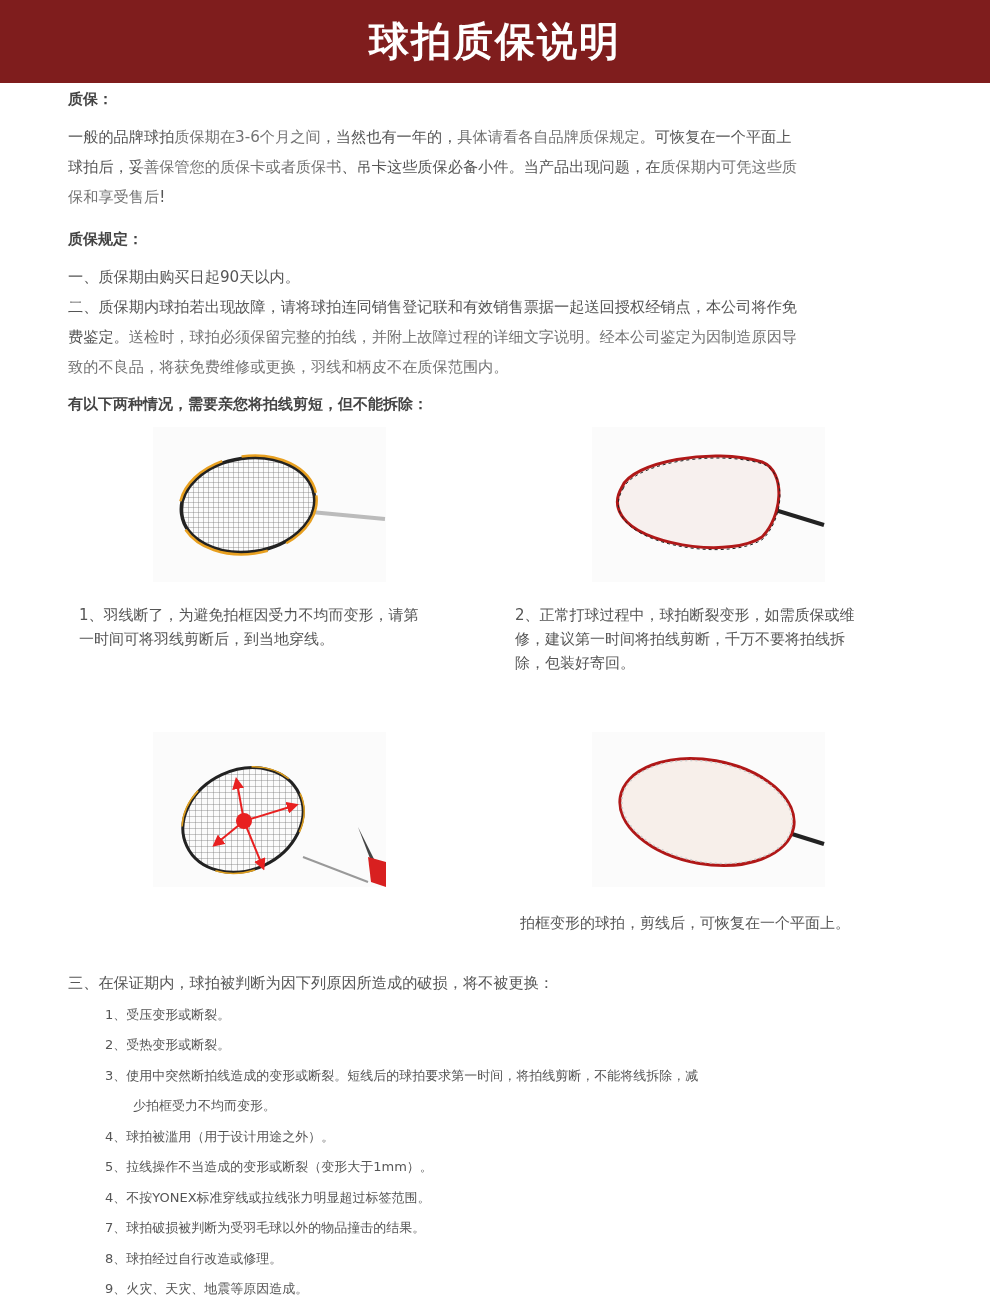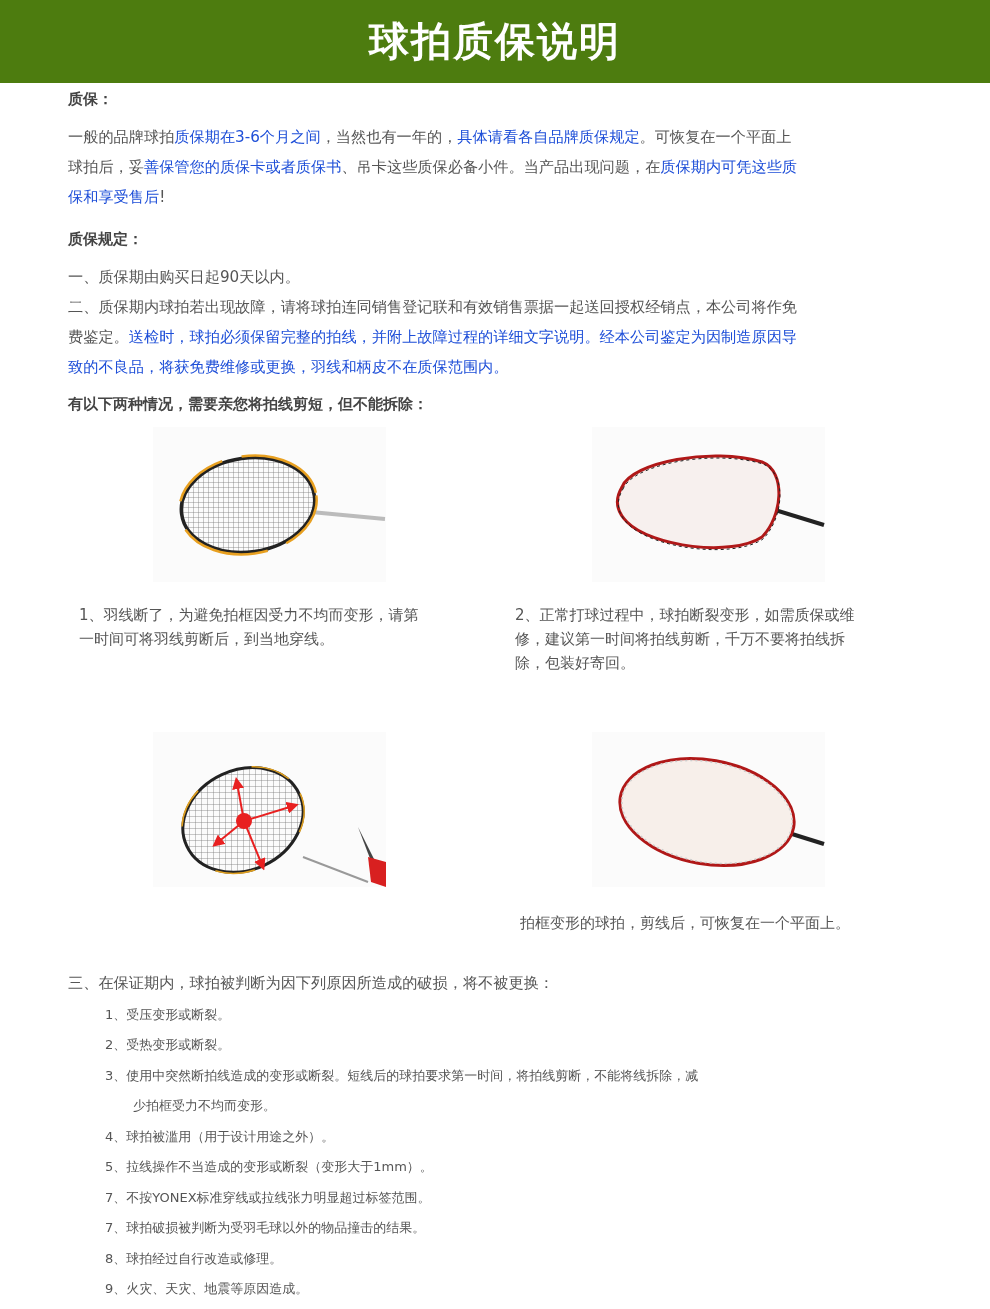--- a/index.html
+++ b/index.html
@@ -1,31 +1,31 @@
 <!DOCTYPE html>
 <html><head>
 <meta charset="utf-8">
 <style>
   * { margin: 0; padding: 0; box-sizing: border-box; }
   html, body { width: 990px; height: 1309px; background: #ffffff; overflow: hidden; }
   body { font-family: "DejaVu Sans", "Liberation Sans", sans-serif; color: #555555; position: relative; }
 
   .banner {
     position: absolute; left: 0; top: 0; width: 990px; height: 83px;
-    background: #4d7c0f; display: flex; align-items: center; justify-content: center;
+    background: #7f1d1d; display: flex; align-items: center; justify-content: center;
   }
   .banner-title {
     color: #ffffff; font-size: 40px; font-weight: bold; letter-spacing: 2px;
     font-family: "DejaVu Sans", sans-serif;
   }
 
   .abs { position: absolute; white-space: nowrap; }
   .txt { font-size: 15px; color: #555555; line-height: 20px; }
   .bold { font-weight: bold; color: #444444; }
-  .red { color: #1d4ed8; }
+  .red { color: #737373; }
 
   .para-line { position: absolute; left: 68px; font-size: 15.2px; line-height: 20px; color: #555555; white-space: nowrap; }
 
   .photo {
     position: absolute; background: #fbfbfb; overflow: hidden;
   }
   .photo svg { display: block; }
 
   .caption { position: absolute; font-size: 15px; line-height: 24px; color: #555555; white-space: nowrap; }
 
@@ -145,16 +145,16 @@
 </div>
 
 <div class="para-line" style="top:973px;">三、在保证期内，球拍被判断为因下列原因所造成的破损，将不被更换：</div>
 
 <div class="list-item" style="top:1005px;">1、受压变形或断裂。</div>
 <div class="list-item" style="top:1035px;">2、受热变形或断裂。</div>
 <div class="list-item" style="top:1066px;">3、使用中突然断拍线造成的变形或断裂。短线后的球拍要求第一时间，将拍线剪断，不能将线拆除，减</div>
 <div class="list-item" style="top:1096px; left:133px;">少拍框受力不均而变形。</div>
 <div class="list-item" style="top:1127px;">4、球拍被滥用（用于设计用途之外）。</div>
 <div class="list-item" style="top:1157px;">5、拉线操作不当造成的变形或断裂（变形大于1mm）。</div>
-<div class="list-item" style="top:1188px;">7、不按YONEX标准穿线或拉线张力明显超过标签范围。</div>
+<div class="list-item" style="top:1188px;">4、不按YONEX标准穿线或拉线张力明显超过标签范围。</div>
 <div class="list-item" style="top:1218px;">7、球拍破损被判断为受羽毛球以外的物品撞击的结果。</div>
 <div class="list-item" style="top:1249px;">8、球拍经过自行改造或修理。</div>
 <div class="list-item" style="top:1279px;">9、火灾、天灾、地震等原因造成。</div>
 
 </body></html>

